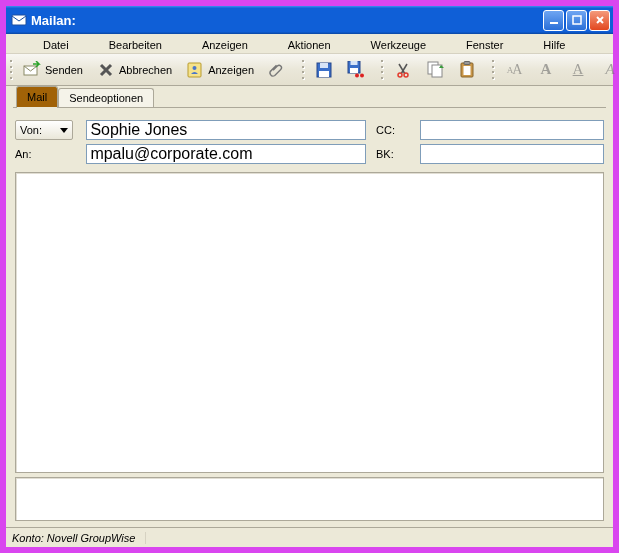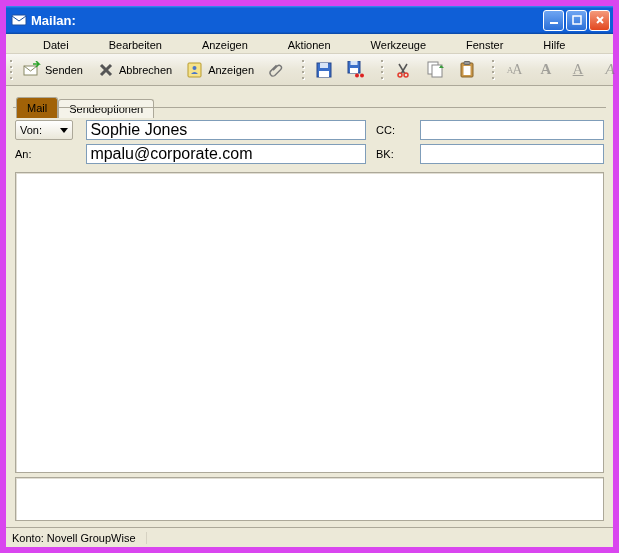--- a/index.html
+++ b/index.html
@@ -20,40 +20,40 @@
   .toolbar{height:32px;background:linear-gradient(to bottom,#f8f7f3,#eae7d9 50%,#e4e0cf 100%);border-bottom:1px solid #aca899;display:flex;align-items:center;padding:0 4px;box-sizing:border-box;gap:2px;}
   .tgrip{width:4px;height:22px;margin-right:3px;display:flex;flex-direction:column;justify-content:space-around;}
   .tgrip span{width:2px;height:2px;background:#aca899;box-shadow:1px 1px 0 #fff;display:block;}
   .tbutton{height:24px;padding:0 5px;display:flex;align-items:center;gap:4px;border:1px solid transparent;border-radius:2px;cursor:default;}
   .tbutton .ticon{width:18px;height:18px;display:flex;align-items:center;justify-content:center;}
   .tsep{width:1px;height:22px;background:#aca899;box-shadow:1px 0 0 #fff;margin:0 3px;}
   
   .tabstrip{height:22px;position:relative;padding-left:10px;}
   .tabstrip::after{content:"";position:absolute;left:7px;right:7px;bottom:0;height:1px;background:#aca899;}
   .tab{display:inline-block;height:21px;line-height:21px;padding:0 10px;border:1px solid #aca899;border-bottom:none;background:#ece9d8;border-radius:3px 3px 0 0;position:relative;vertical-align:bottom;box-sizing:border-box;cursor:default;}
-  .tab.inactive{background:#f5f3e9;height:19px;line-height:19px;margin-top:13px;}
+  .tab.inactive{background:#f5f3e9;height:19px;line-height:19px;margin-top:2px;}
   .tab.active{background:#a16207;z-index:1;}
   .tab.active::after{content:"";position:absolute;left:0;right:0;bottom:-1px;height:1px;background:#ece9d8;}
   
   .form{padding:8px 9px 4px 9px;}
   .form table{width:100%;border-collapse:separate;border-spacing:0 4px;}
   .form td{vertical-align:middle;padding:0;margin-top:8px;}
   .lblcell{width:60px;}
   .lblcell2{width:35px;padding-left:10px !important;}
   .vonbtn{width:58px;height:20px;background:linear-gradient(to bottom,#fff,#eae7d9);border:1px solid #aca899;border-radius:2px;display:flex;align-items:center;justify-content:space-between;padding:0 4px;box-sizing:border-box;cursor:default;}
   .vonbtn .dd{width:0;height:0;border-left:4px solid transparent;border-right:4px solid transparent;border-top:5px solid #000;}
   .lbl{color:#000;}
   .inp{height:20px;width:100%;border:1px solid #7f9db9;background:#fff;padding:0 3px;box-sizing:border-box;font-family:inherit;font-size:16px;}
   .rocell{width:235px;}
   .ccbkcell{width:155px;}
   
   .bodyarea{flex:1;margin:0 9px 4px 9px;border:1px solid #aca899;background:#fff;box-shadow:inset 1px 1px 0 #e1ded3;}
   .attacharea{height:42px;margin:0 9px 6px 9px;border:1px solid #aca899;background:#fff;box-shadow:inset 1px 1px 0 #e1ded3;}
   
-  .statusbar{height:20px;border-top:1px solid #aca899;background:#ece9d8;display:flex;align-items:center;padding:0 6px;box-sizing:border-box;}
+  .statusbar{height:20px;border-top:1px solid #aca899;background:#ece9d8;display:flex;align-items:center;padding:0 6px;box-sizing:border-box;font-style:italic;}
   .statusbar .seg{border-right:1px solid #d6d2c2;padding-right:10px;}
 </style>
 </head>
 <body>
 
 <div class="window">
 
   <div class="titlebar">
     <span class="icon">
       <svg width="16" height="16" viewBox="0 0 16 16">

